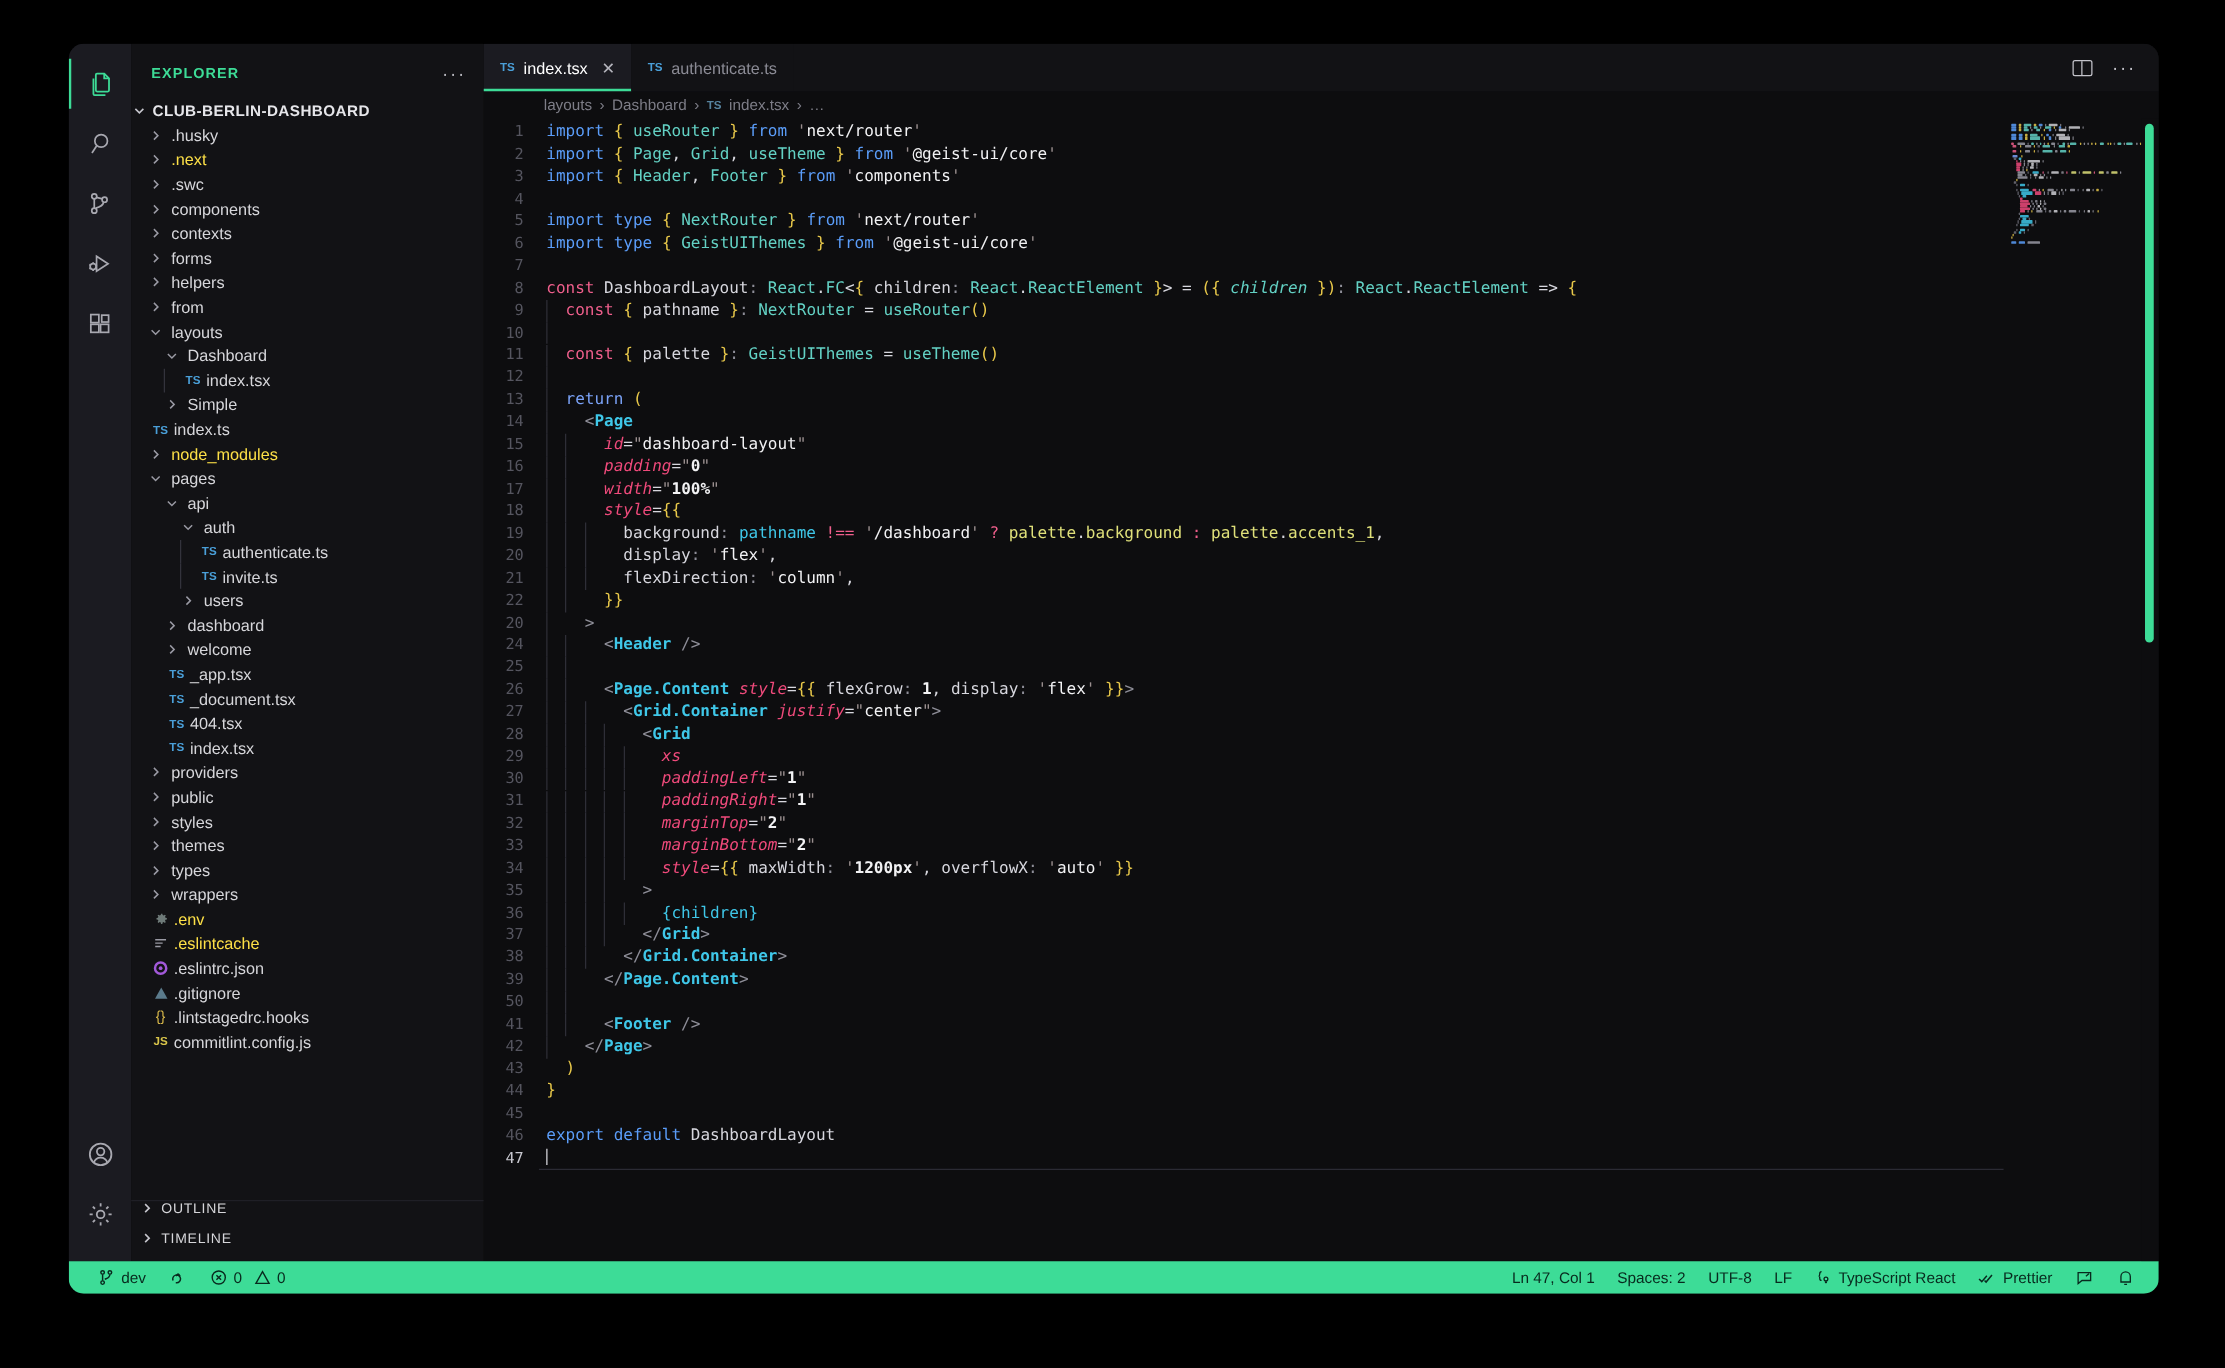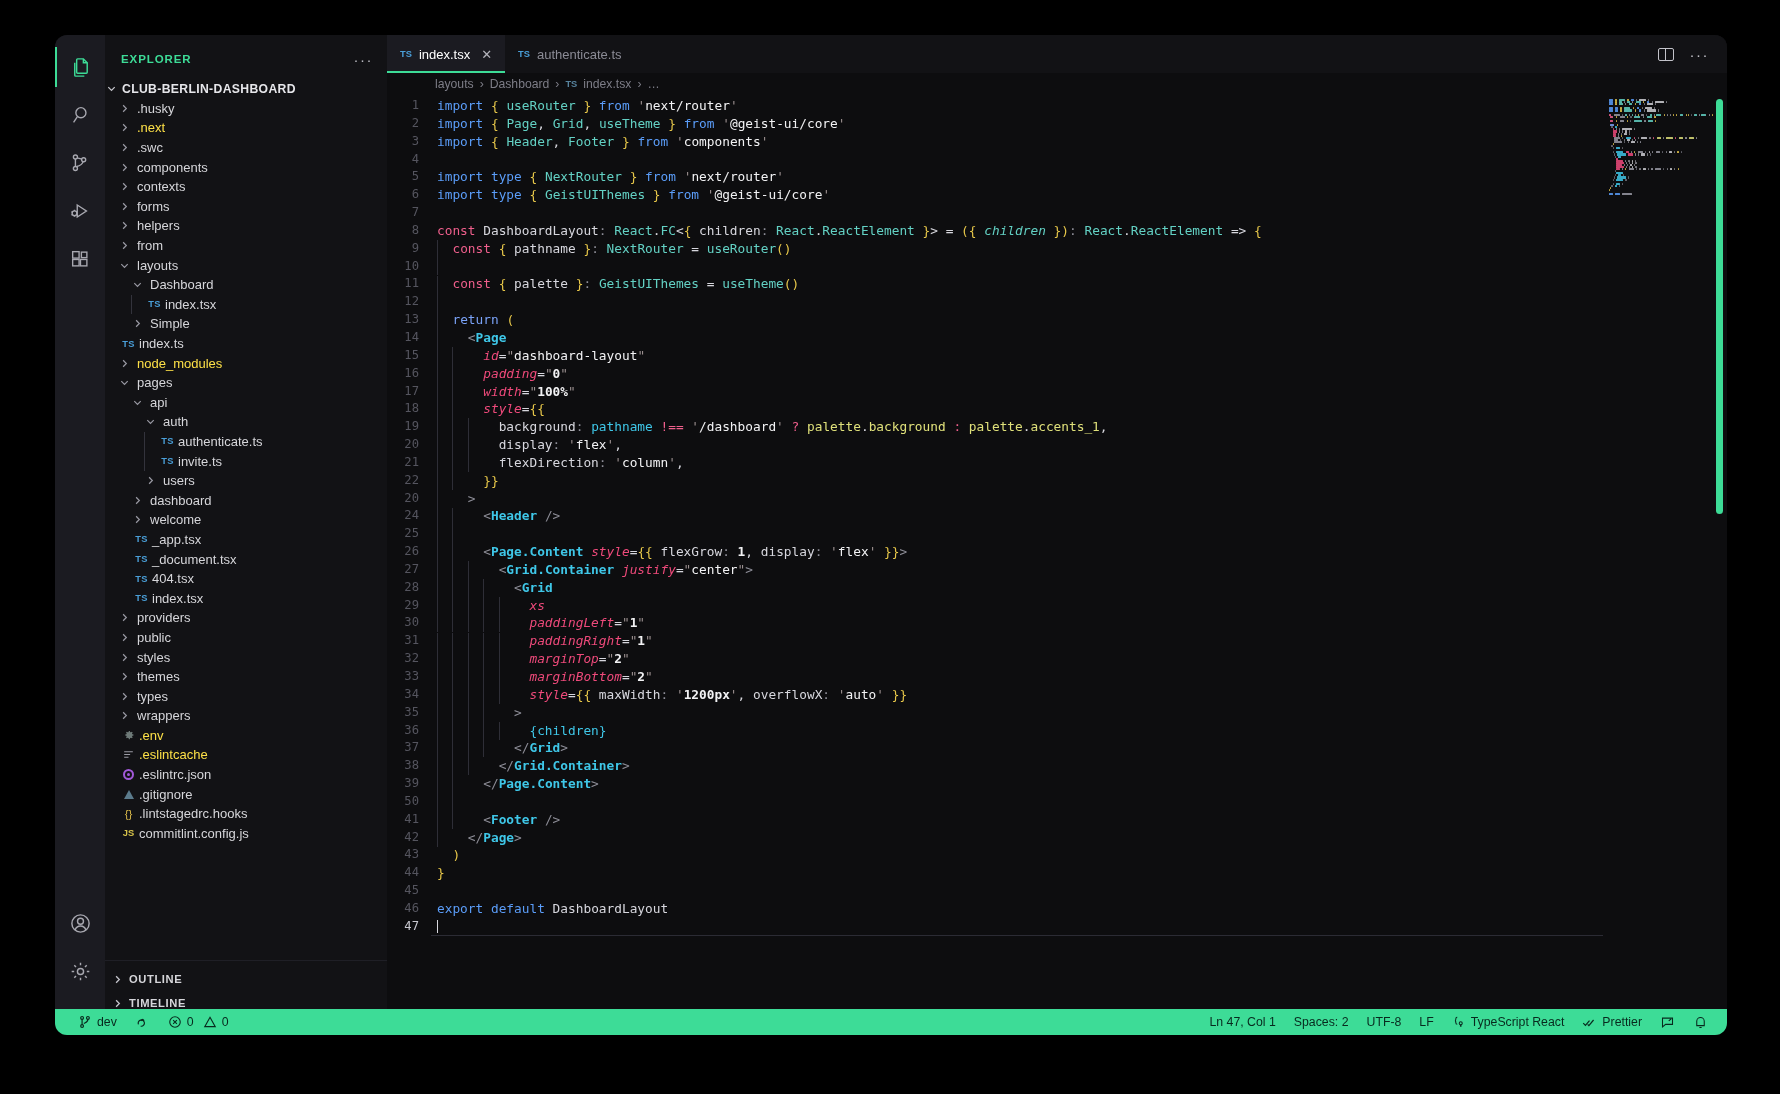--- a/index.html
+++ b/index.html
@@ -89,21 +89,21 @@
   .chev svg { display:block; }
   .ficon { width: 21px; flex:0 0 21px; display:flex; align-items:center; justify-content:center; }
   .ts-badge { font-size: 9.3px; font-weight: 700; color: #4a9fd8; letter-spacing: .2px; }
   .dotic { width:11px; height:11px; border-radius:50%; border:2.1px solid #a259d9; display:flex;align-items:center;justify-content:center; }
   .dotic::after { content:''; width:3px;height:3px;border-radius:50%;background:#a259d9; }
   .gitic { width:0;height:0;border-left:5px solid transparent;border-right:5px solid transparent;border-bottom:9px solid #5b7b8c; }
   .bracesic { color:#d8b84a; font-size: 11.5px; }
   .jsic { font-size: 9.3px; font-weight: 700; color: #d8c44a; }
   .indentline { width:1px; height:19.6px; background:#33333c; flex:0 0 1px; }
   .exp-bottom { border-top:1px solid #1f1f26; }
-  .sect { height: 24px; display:flex; align-items:flex-end; font-size:11.2px; font-weight:700;
+  .sect { height: 24px; display:flex; align-items:flex-start; font-size:11.2px; font-weight:400;
           letter-spacing:.6px; color:#d6d6da; padding-left: 6px; }
 
   
   .editor { flex: 1; display: flex; flex-direction: column; min-width: 0; background: #0d0d0f; }
   .tabsrow { height: 38px; flex:0 0 38px; display: flex; background: #121215; }
   .tab {
     display: flex; align-items: center; gap: 7px; padding: 0 13px;
     font-size: 13px; color: #8b8b95; background: #121215;
     position: relative; cursor: default;
   }

